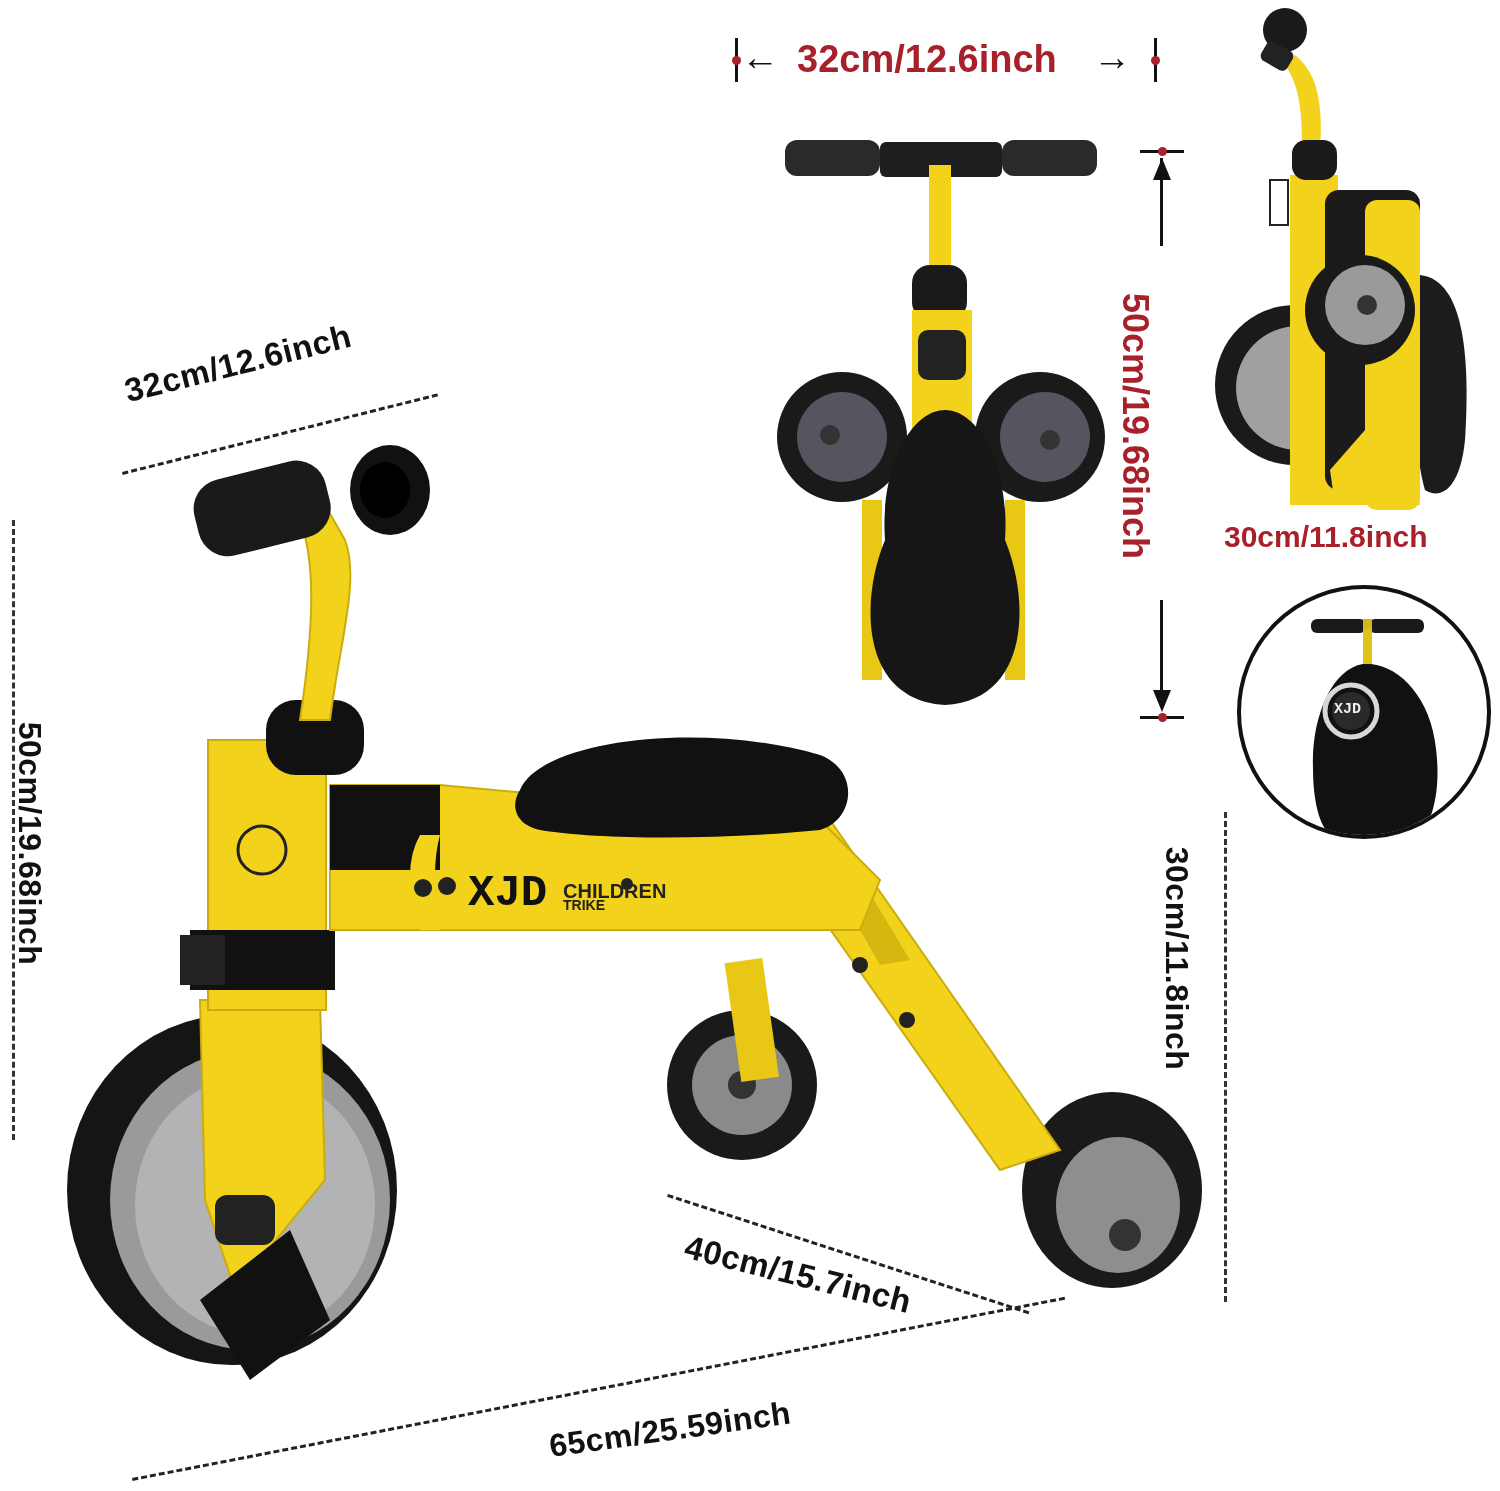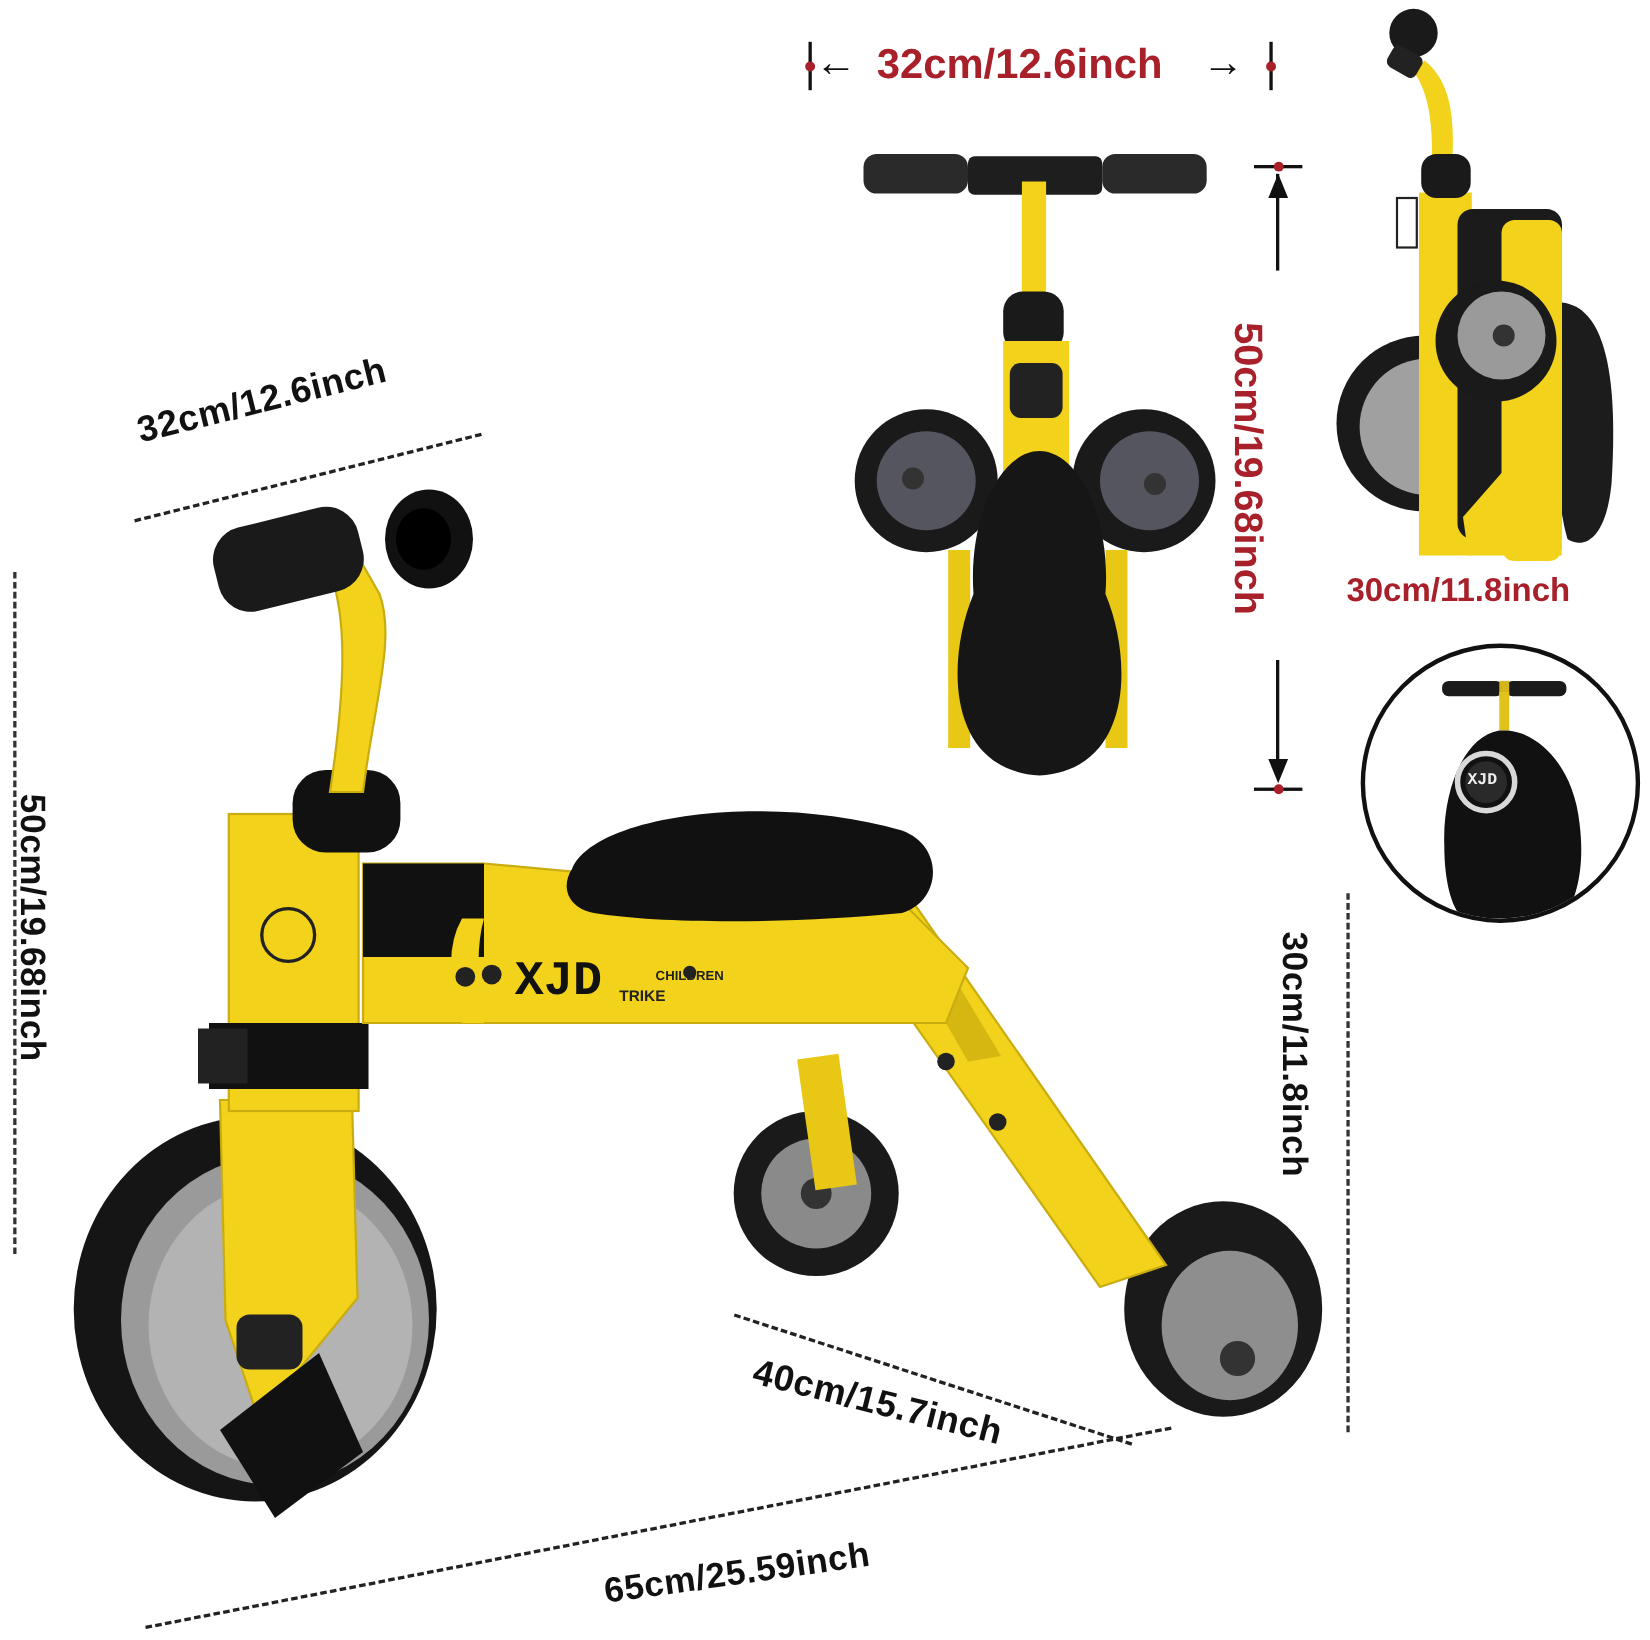--- a/index.html
+++ b/index.html
@@ -69,21 +69,21 @@
   <circle cx="423" cy="888" r="9" fill="#222"></circle>
   <circle cx="447" cy="886" r="9" fill="#222"></circle>
   <circle cx="627" cy="884" r="6" fill="#222"></circle>
   <circle cx="860" cy="965" r="8" fill="#222"></circle>
   <circle cx="907" cy="1020" r="8" fill="#222"></circle>
 
   <circle cx="262" cy="850" r="24" fill="none" stroke="#222" stroke-width="3"></circle>
 </svg>
 
 <div class="abs brand" style="left:468px;top:868px;font-size:44px;color:#111;">XJD</div>
-<div class="abs" style="left:563px;top:880px;font-size:12px;color:#222;font-weight:bold;margin-left:33px;">CHILDREN</div>
+<div class="abs" style="left:563px;top:880px;font-size:20px;color:#222;font-weight:bold;">CHILDREN</div>
 <div class="abs" style="left:563px;top:897px;font-size:14px;color:#222;font-weight:bold;">TRIKE</div>
 
 <div class="dash" style="left:122px;top:472px;width:325px;transform:rotate(-14deg);"></div>
 <div class="abs lbl-black" style="left:130px;top:372px;transform:rotate(-14deg);transform-origin:0 100%;font-size:33px;">32cm/12.6inch</div>
 
 <div class="vdash" style="left:12px;top:520px;height:620px;"></div>
 <div class="abs lbl-black" style="left:-92px;top:825px;transform:rotate(90deg);font-size:32px;">50cm/19.68inch</div>
 
 <div class="vdash" style="left:1224px;top:812px;height:490px;"></div>
 <div class="abs lbl-black" style="left:1065px;top:940px;transform:rotate(90deg);font-size:32px;">30cm/11.8inch</div>

